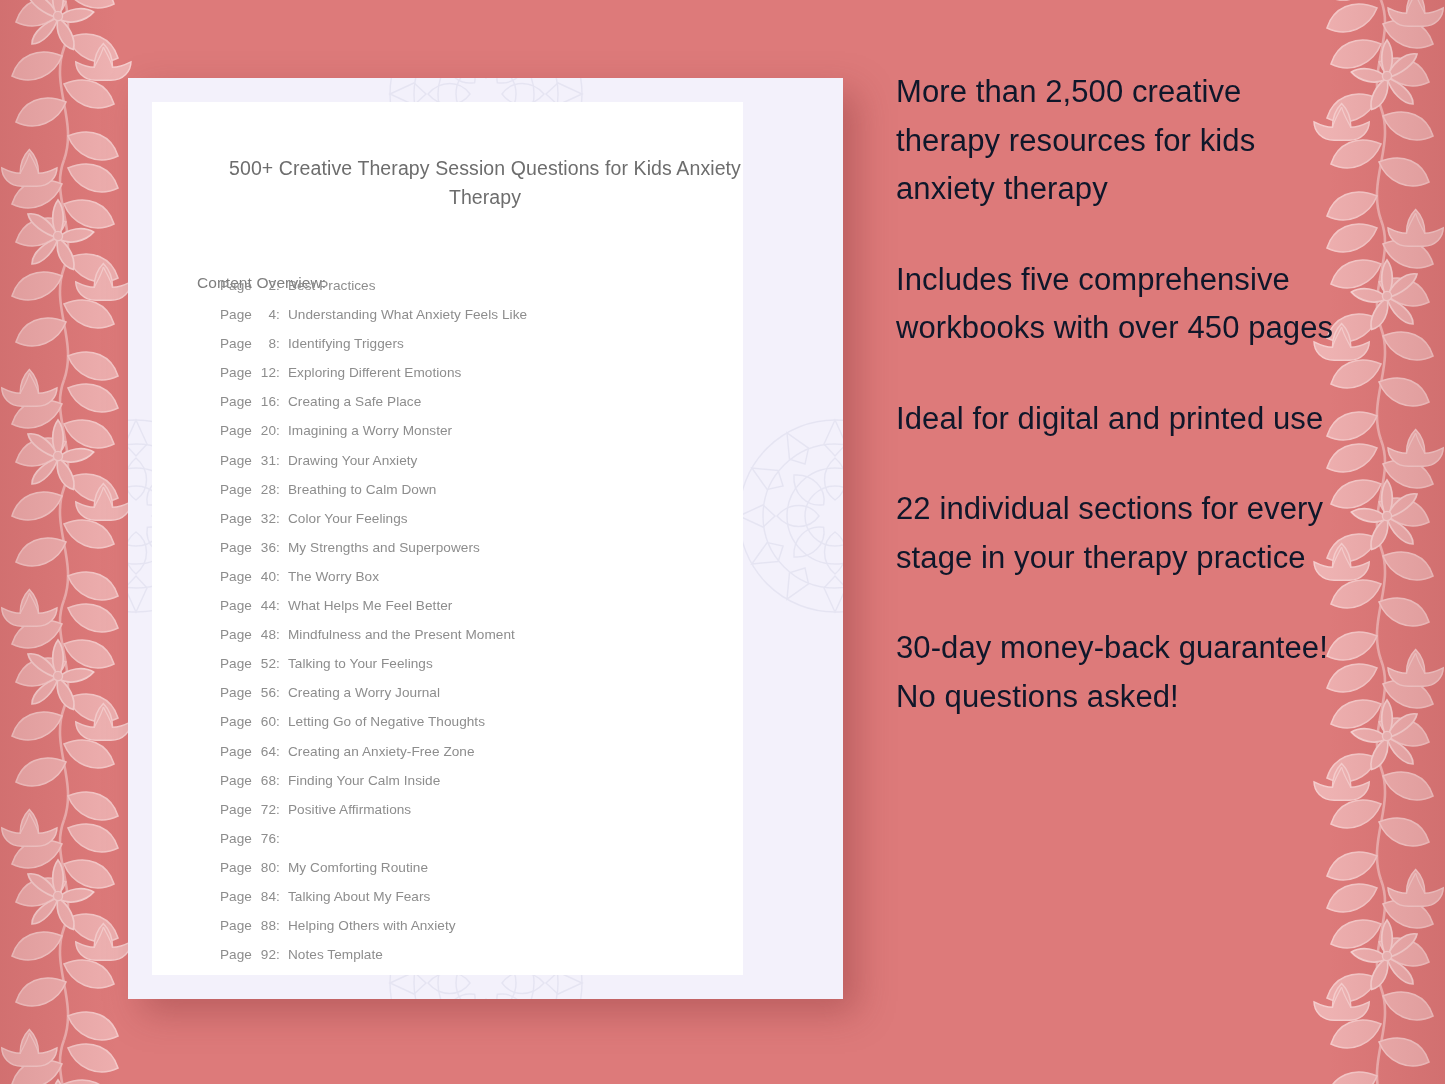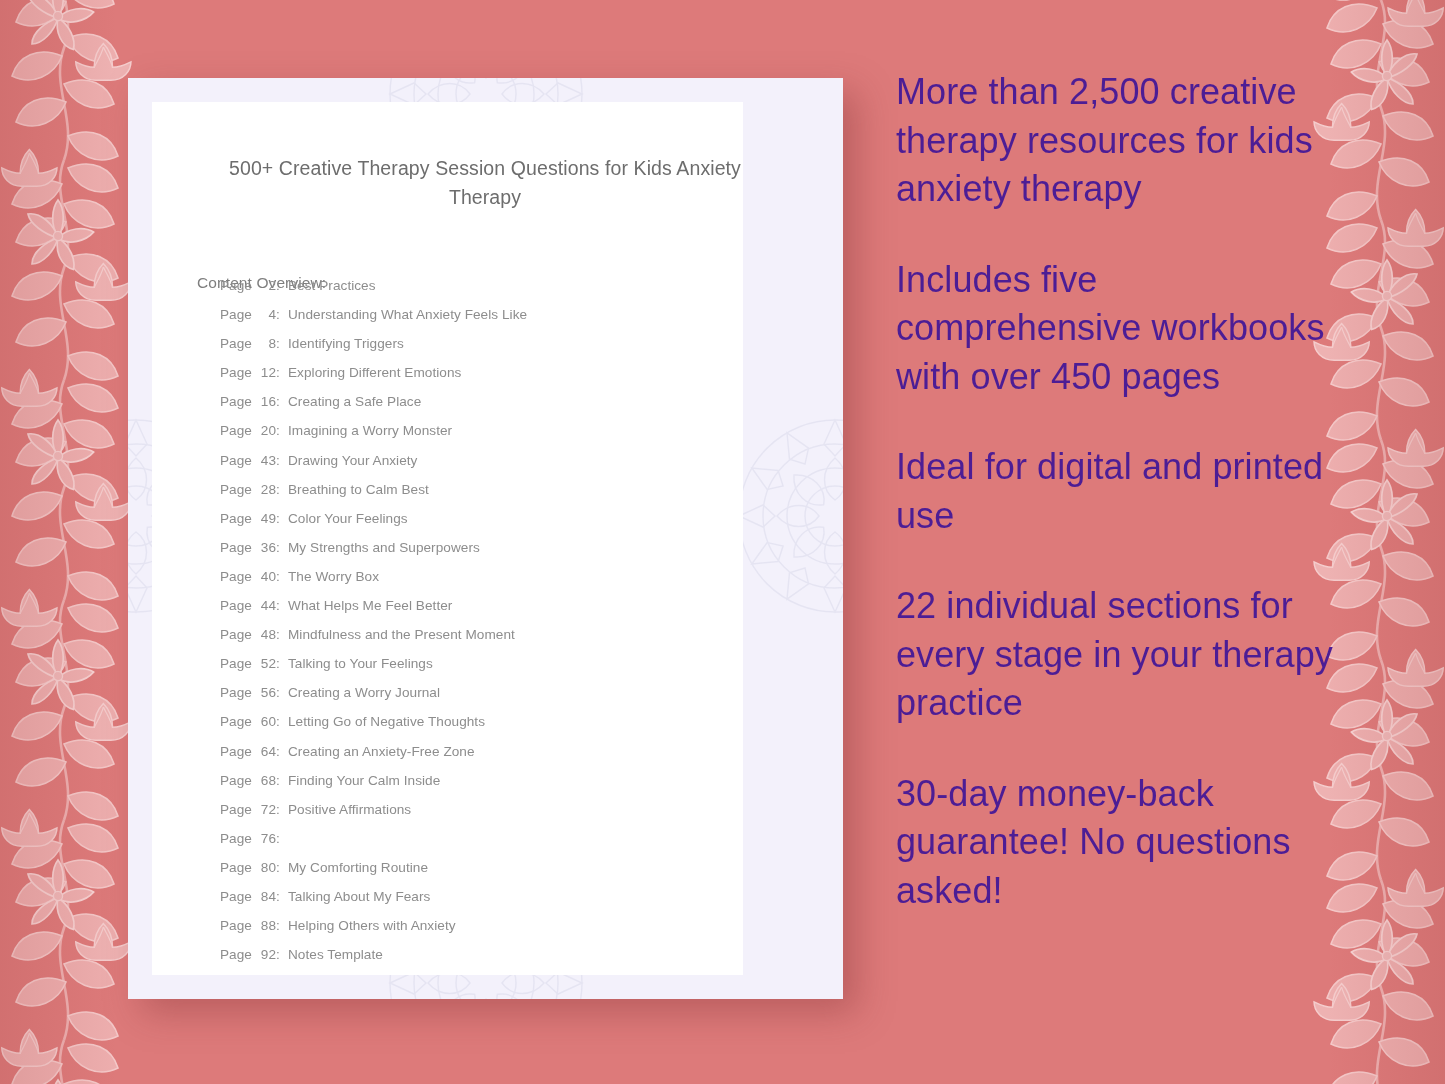--- a/index.html
+++ b/index.html
@@ -135,22 +135,22 @@
   }
 
   
   #marketing {
     position: absolute;
     left: 896px;
     top: 68px;
     width: 440px;
   }
   .mk-block {
-    color: #4c1d95;
-    font-size: 36px;
+    color: #0f172a;
+    font-size: 31px;
     line-height: 48.5px;
     letter-spacing: 0.1px;
     font-weight: 400;
     margin-bottom: 42px;
   }
 </style>
 </head>
 <body>
 
 <div id="stage">
@@ -391,33 +391,33 @@
             <span class="toc-title">Creating a Safe Place</span>
           </div>
           <div class="toc-row">
             <span class="toc-pagelabel">Page</span>
             <span class="toc-pagenum">20</span>
             <span class="toc-colon">:</span>
             <span class="toc-title">Imagining a Worry Monster</span>
           </div>
           <div class="toc-row">
             <span class="toc-pagelabel">Page</span>
-            <span class="toc-pagenum">43</span>
+            <span class="toc-pagenum">31</span>
             <span class="toc-colon">:</span>
             <span class="toc-title">Drawing Your Anxiety</span>
           </div>
           <div class="toc-row">
             <span class="toc-pagelabel">Page</span>
             <span class="toc-pagenum">28</span>
             <span class="toc-colon">:</span>
-            <span class="toc-title">Breathing to Calm Best</span>
-          </div>
-          <div class="toc-row">
-            <span class="toc-pagelabel">Page</span>
-            <span class="toc-pagenum">49</span>
+            <span class="toc-title">Breathing to Calm Down</span>
+          </div>
+          <div class="toc-row">
+            <span class="toc-pagelabel">Page</span>
+            <span class="toc-pagenum">32</span>
             <span class="toc-colon">:</span>
             <span class="toc-title">Color Your Feelings</span>
           </div>
           <div class="toc-row">
             <span class="toc-pagelabel">Page</span>
             <span class="toc-pagenum">36</span>
             <span class="toc-colon">:</span>
             <span class="toc-title">My Strengths and Superpowers</span>
           </div>
           <div class="toc-row">

